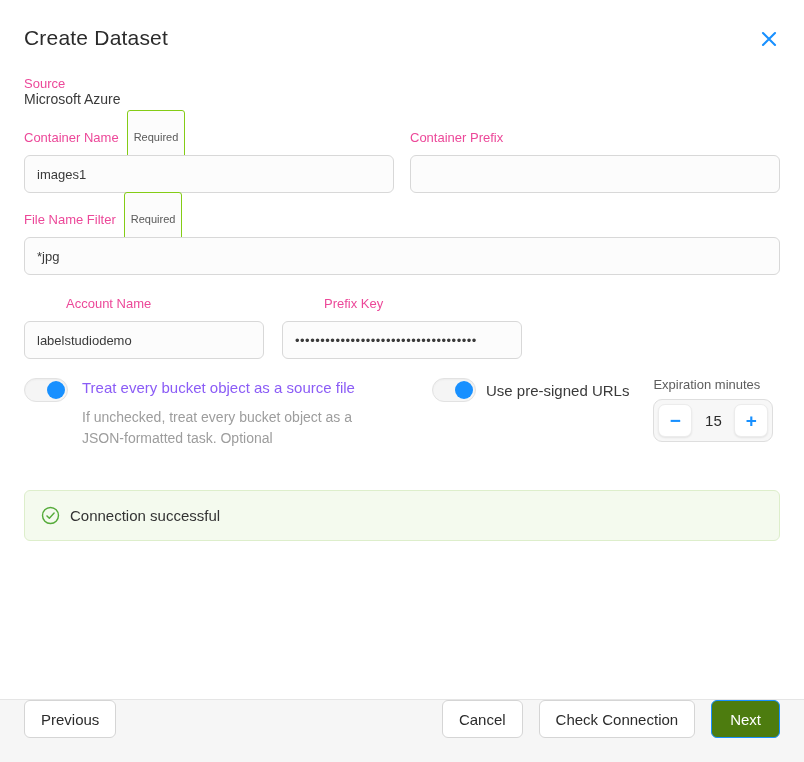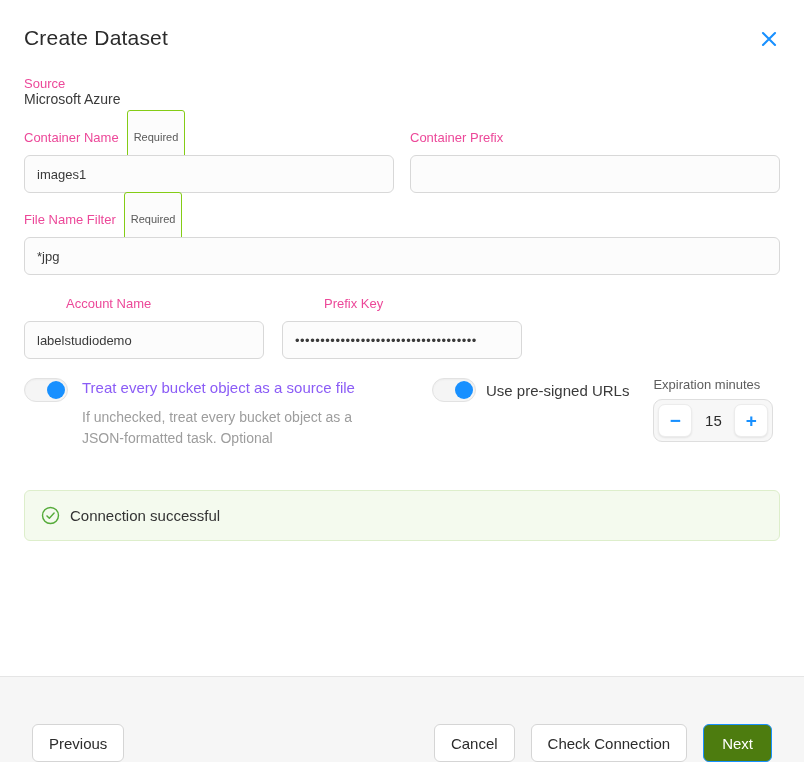--- a/index.html
+++ b/index.html
@@ -80,23 +80,23 @@
     width: 34px; height: 33px; background: #ffffff; border: 1px solid #ececec;
     border-radius: 7px; color: #1890ff; font-size: 19px; font-weight: 700;
     cursor: pointer; display: flex; align-items: center; justify-content: center;
     box-shadow: 0 1px 2px rgba(0,0,0,0.08); line-height: 1;
     font-family: "Liberation Sans", sans-serif;
   }
   .stepper-value { width: 42px; text-align: center; font-size: 15px; color: #2b2b2b; }
 
   
   .footer {
-    height: 86px; background: #f6f6f6; border-top: 1px solid #e5e5e5;
-    display: flex; align-items: flex-end; justify-content: space-between;
-    padding: 0 32px;
+    height: 63px; background: #f6f6f6; border-top: 1px solid #e5e5e5;
+    display: flex; align-items: flex-start; justify-content: space-between;
+    padding: 0 24px;
   }
   .btn {
     height: 38px; padding: 0 16px; border-radius: 6px; font-size: 15px;
     background: #ffffff; border: 1px solid #d5d5d5; color: #2b2b2b; cursor: pointer;
     font-family: "Liberation Sans", sans-serif;
   }
   .btn-primary { background: #4d7c0f; border: 1px solid #1890ff; color: #ffffff; font-weight: 500; padding: 0 18px; }
   .footer-right { display: flex; gap: 16px; }
 </style>
 </head>

